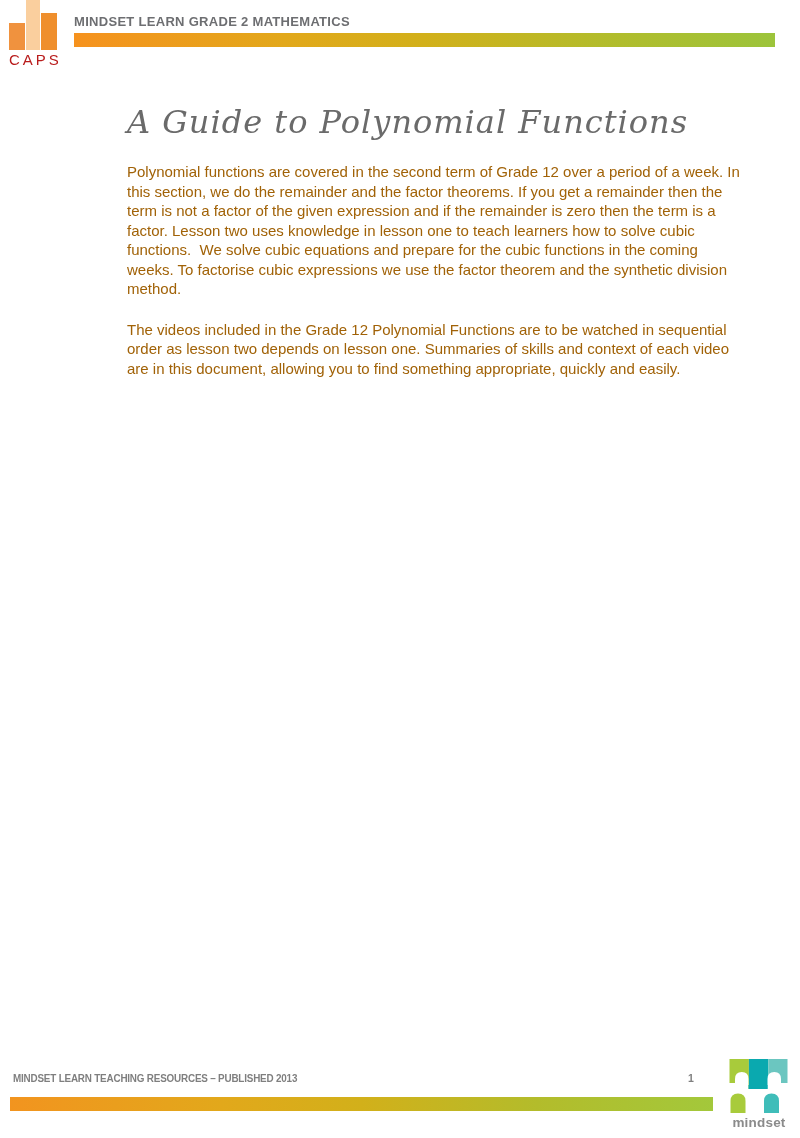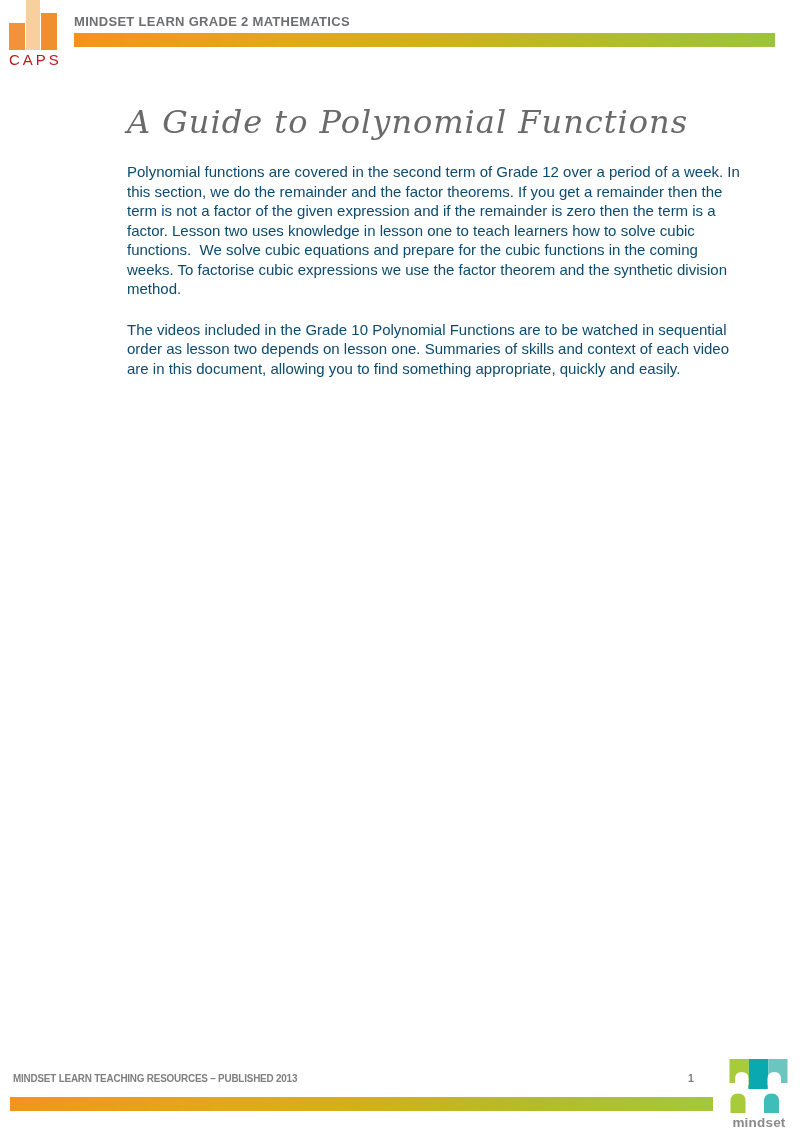--- a/index.html
+++ b/index.html
@@ -16,21 +16,21 @@
 
   .header-title { position:absolute; left:74px; top:14px; font-size:13px; font-weight:bold; color:#6D6E71; letter-spacing:0.3px; }
   .header-bar { position:absolute; left:74px; top:33px; width:701px; height:14px;
     background:linear-gradient(90deg,#F6921E 0%,#E2A81B 30%,#D2B01A 50%,#B3BC2B 75%,#9CC43B 100%); }
 
   
   main { position:absolute; left:85px; top:103px; width:662px;margin-left:42px; }
   .doc-title { margin:0; font-family:"DejaVu Serif", serif; font-style:italic; font-weight:normal;
     font-size:32px; color:#6A6A6A; letter-spacing:1px; }
   .section-heading { margin:23px 0 0 0; font-size:15px; font-weight:bold; color:#000000; }
-  .body-par { margin:21px 0 0 0; font-size:15px; line-height:19.5px; color:#0c4a6e; white-space:pre-wrap; }
+  .body-par { margin:21px 0 0 0; font-size:15px; line-height:19.5px; color:#a16207; white-space:pre-wrap; }
 
   
   .footer-text { position:absolute; left:13px; top:1072px; font-size:10.5px; font-weight:bold;
     color:#7F7F7F; letter-spacing:-0.2px; transform:scaleX(0.94); transform-origin:left center; white-space:nowrap; }
   .page-number { position:absolute; left:688px; top:1072px; font-size:10.5px; font-weight:bold; color:#7F7F7F; }
   .footer-bar { position:absolute; left:10px; top:1097px; width:703px; height:14px;
     background:linear-gradient(90deg,#F2941F 0%,#E2A81B 30%,#D2B01A 50%,#B3BC2B 75%,#A3C83B 100%); }
 
   .mindset-logo { position:absolute; left:728px; top:1058px; width:62px; height:72px; }
   .mindset-logo svg { position:absolute; left:1px; top:1px; }
@@ -54,21 +54,21 @@
 
   <main>
     <h1 class="doc-title">A Guide to Polynomial Functions</h1>
     <p class="body-par">Polynomial functions are covered in the second term of Grade 12 over a period of a week. In
 this section, we do the remainder and the factor theorems. If you get a remainder then the
 term is not a factor of the given expression and if the remainder is zero then the term is a
 factor. Lesson two uses knowledge in lesson one to teach learners how to solve cubic
 functions.  We solve cubic equations and prepare for the cubic functions in the coming
 weeks. To factorise cubic expressions we use the factor theorem and the synthetic division
 method.</p>
-    <p class="body-par">The videos included in the Grade 10 Polynomial Functions are to be watched in sequential
+    <p class="body-par">The videos included in the Grade 12 Polynomial Functions are to be watched in sequential
 order as lesson two depends on lesson one. Summaries of skills and context of each video
 are in this document, allowing you to find something appropriate, quickly and easily.</p>
   </main>
 
   <div class="footer-text">MINDSET LEARN TEACHING RESOURCES – PUBLISHED 2013</div>
   <div class="page-number">1</div>
   <div class="footer-bar"></div>
 
   <div class="mindset-logo">
     <svg width="59" height="54" viewBox="0 0 58 54">

